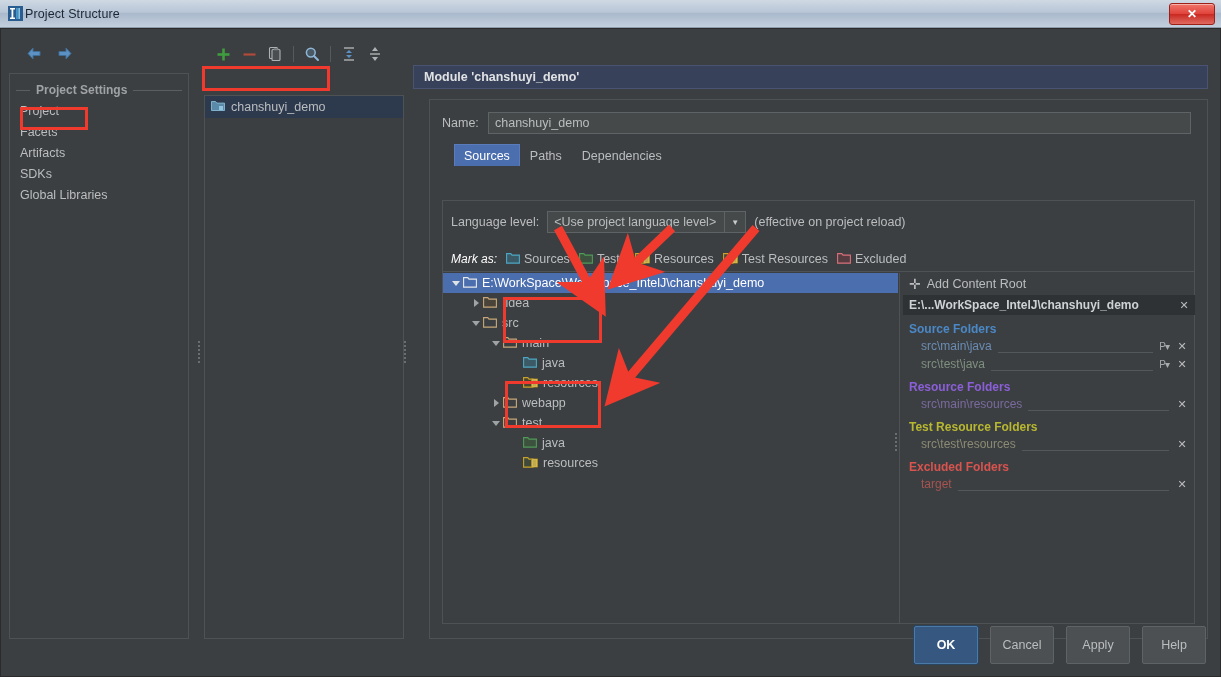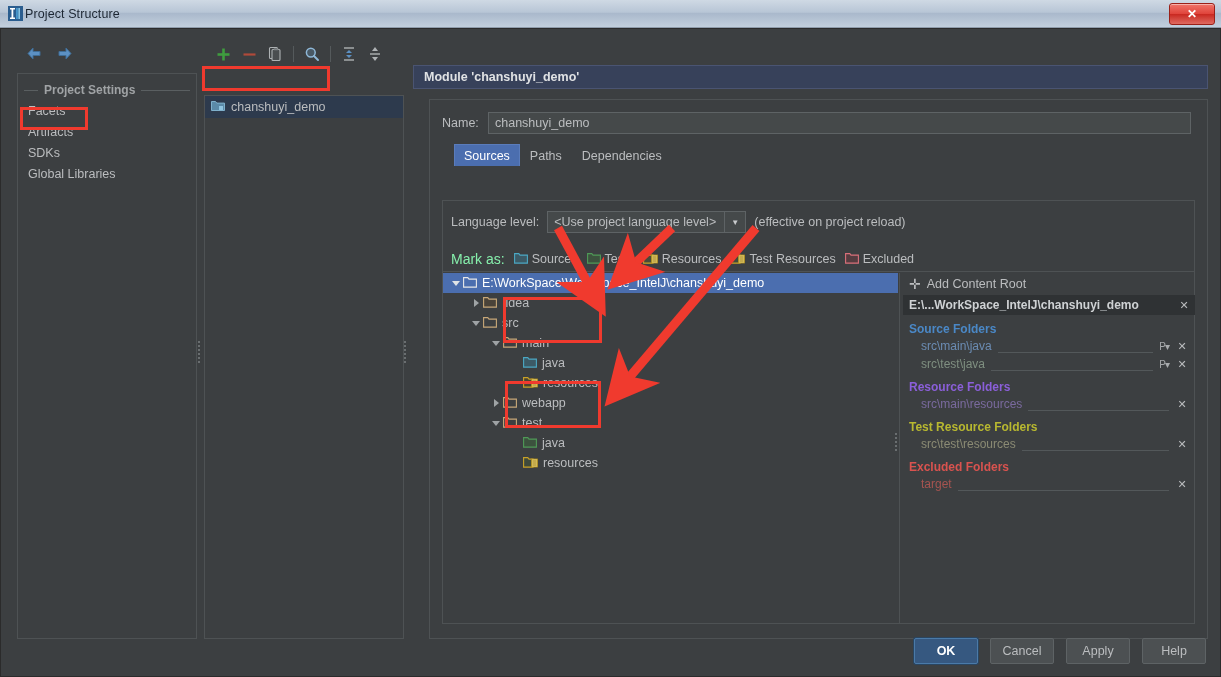--- a/index.html
+++ b/index.html
@@ -43,21 +43,21 @@
   .navbar{position:absolute;left:8px;top:12px;width:1202px;height:28px;}
   .nav-arrows{position:absolute;left:16px;top:3px;display:flex;gap:12px;align-items:center;}
   .arrow-btn{width:18px;height:18px;display:flex;align-items:center;justify-content:center;cursor:default;}
 
   .tool-icons{position:absolute;left:203px;top:2px;display:flex;align-items:center;gap:4px;}
   .ti{width:22px;height:22px;display:flex;align-items:center;justify-content:center;}
   .ti-sep{width:1px;height:16px;background:#555a5c;margin:0 3px;}
 
   
   .sidebar{
-    position:absolute;left:16px;top:44px;width:180px;height:566px;
+    position:absolute;left:8px;top:44px;width:180px;height:566px;
     background:#3c3f41;border:1px solid #4e5254;box-sizing:border-box;
   }
   .sb-group{
     display:flex;align-items:center;gap:6px;
     height:20px;margin-top:6px;padding:0 6px;
   }
   .sb-group .ln{flex:0 0 14px;height:1px;background:#5a5f61;}
   .sb-group .ln2{flex:1;height:1px;background:#5a5f61;}
   .sb-group span{font-size:12px;color:#a0a3a5;font-weight:bold;white-space:nowrap;}
   .sb-item{
@@ -126,21 +126,21 @@
     width:20px;height:20px;display:flex;align-items:center;justify-content:center;
     border-left:1px solid #5e6365;font-size:8px;color:#c9cbcd;
   }
   .lang-note{font-size:12.5px;color:#bbbdbf;}
 
   .markrow{
     position:absolute;left:0;top:46px;width:100%;height:25px;
     border-bottom:1px solid #4e5254;display:flex;align-items:center;
     padding-left:8px;gap:9px;box-sizing:border-box;
   }
-  .markrow .mlbl{font-size:14px;color:#86efac;}
+  .markrow .mlbl{font-size:12px;color:#ffffff;font-style:italic;}
   .mark-btn{display:flex;align-items:center;gap:4px;font-size:12.5px;color:#bbbdbf;}
 
   
   .tree{
     position:absolute;left:0;top:72px;width:455px;height:351px;
     overflow:hidden;
   }
   .trow{height:20px;display:flex;align-items:center;font-size:12.5px;color:#bbbdbf;box-sizing:border-box;}
   .trow.sel{background:#4b6eaf;color:#fff;}
   .tg{width:14px;display:flex;align-items:center;justify-content:center;}
@@ -170,21 +170,21 @@
   .xbtn{width:14px;height:14px;display:flex;align-items:center;justify-content:center;font-size:11px;color:#b9bbbd;}
   .grp-title{font-size:12px;font-weight:bold;margin:7px 0 1px 6px;}
   .grp-row{display:flex;align-items:center;height:18px;padding-left:18px;padding-right:6px;box-sizing:border-box;}
   .grp-row .path{font-size:12px;white-space:nowrap;}
   .grp-row .dots{flex:1;height:1px;background:#53585a;margin:0 6px;position:relative;top:6px;}
   .pbtn{font-size:10px;color:#a8abad;margin-right:6px;letter-spacing:-1px;}
 
   
   .btnbar{position:absolute;right:14px;bottom:12px;display:flex;gap:12px;}
   .btn{
-    width:64px;height:26px;border:1px solid #5e6365;background:#4c5052;
+    width:64px;height:38px;border:1px solid #5e6365;background:#4c5052;
     color:#bbbdbf;font-size:12.5px;display:flex;align-items:center;justify-content:center;
     box-sizing:border-box;border-radius:2px;
   }
   .btn.primary{background:#365880;border:1px solid #4a7aa8;color:#ffffff;font-weight:bold;
     box-shadow:0 0 0 1px #2a4560;}
 
   
   .anno{position:absolute;border:3px solid #f03a2e;box-sizing:border-box;pointer-events:none;}
   .anno-svg{position:absolute;left:0;top:0;width:1221px;height:677px;pointer-events:none;}
 </style>
@@ -271,20 +271,23 @@
     </div>
 
     <div class="sidebar">
 
       <div class="sb-group">
         <span class="ln"></span>
         <span>Project Settings</span>
         <span class="ln2"></span>
       </div>
       <div class="sb-item">
+          <span>Project</span>
+        </div>
+      <div class="sb-item">
           <span>Facets</span>
         </div>
       <div class="sb-item">
           <span>Artifacts</span>
         </div>
 
       <div class="sb-item">
           <span>SDKs</span>
         </div>
       <div class="sb-item">

